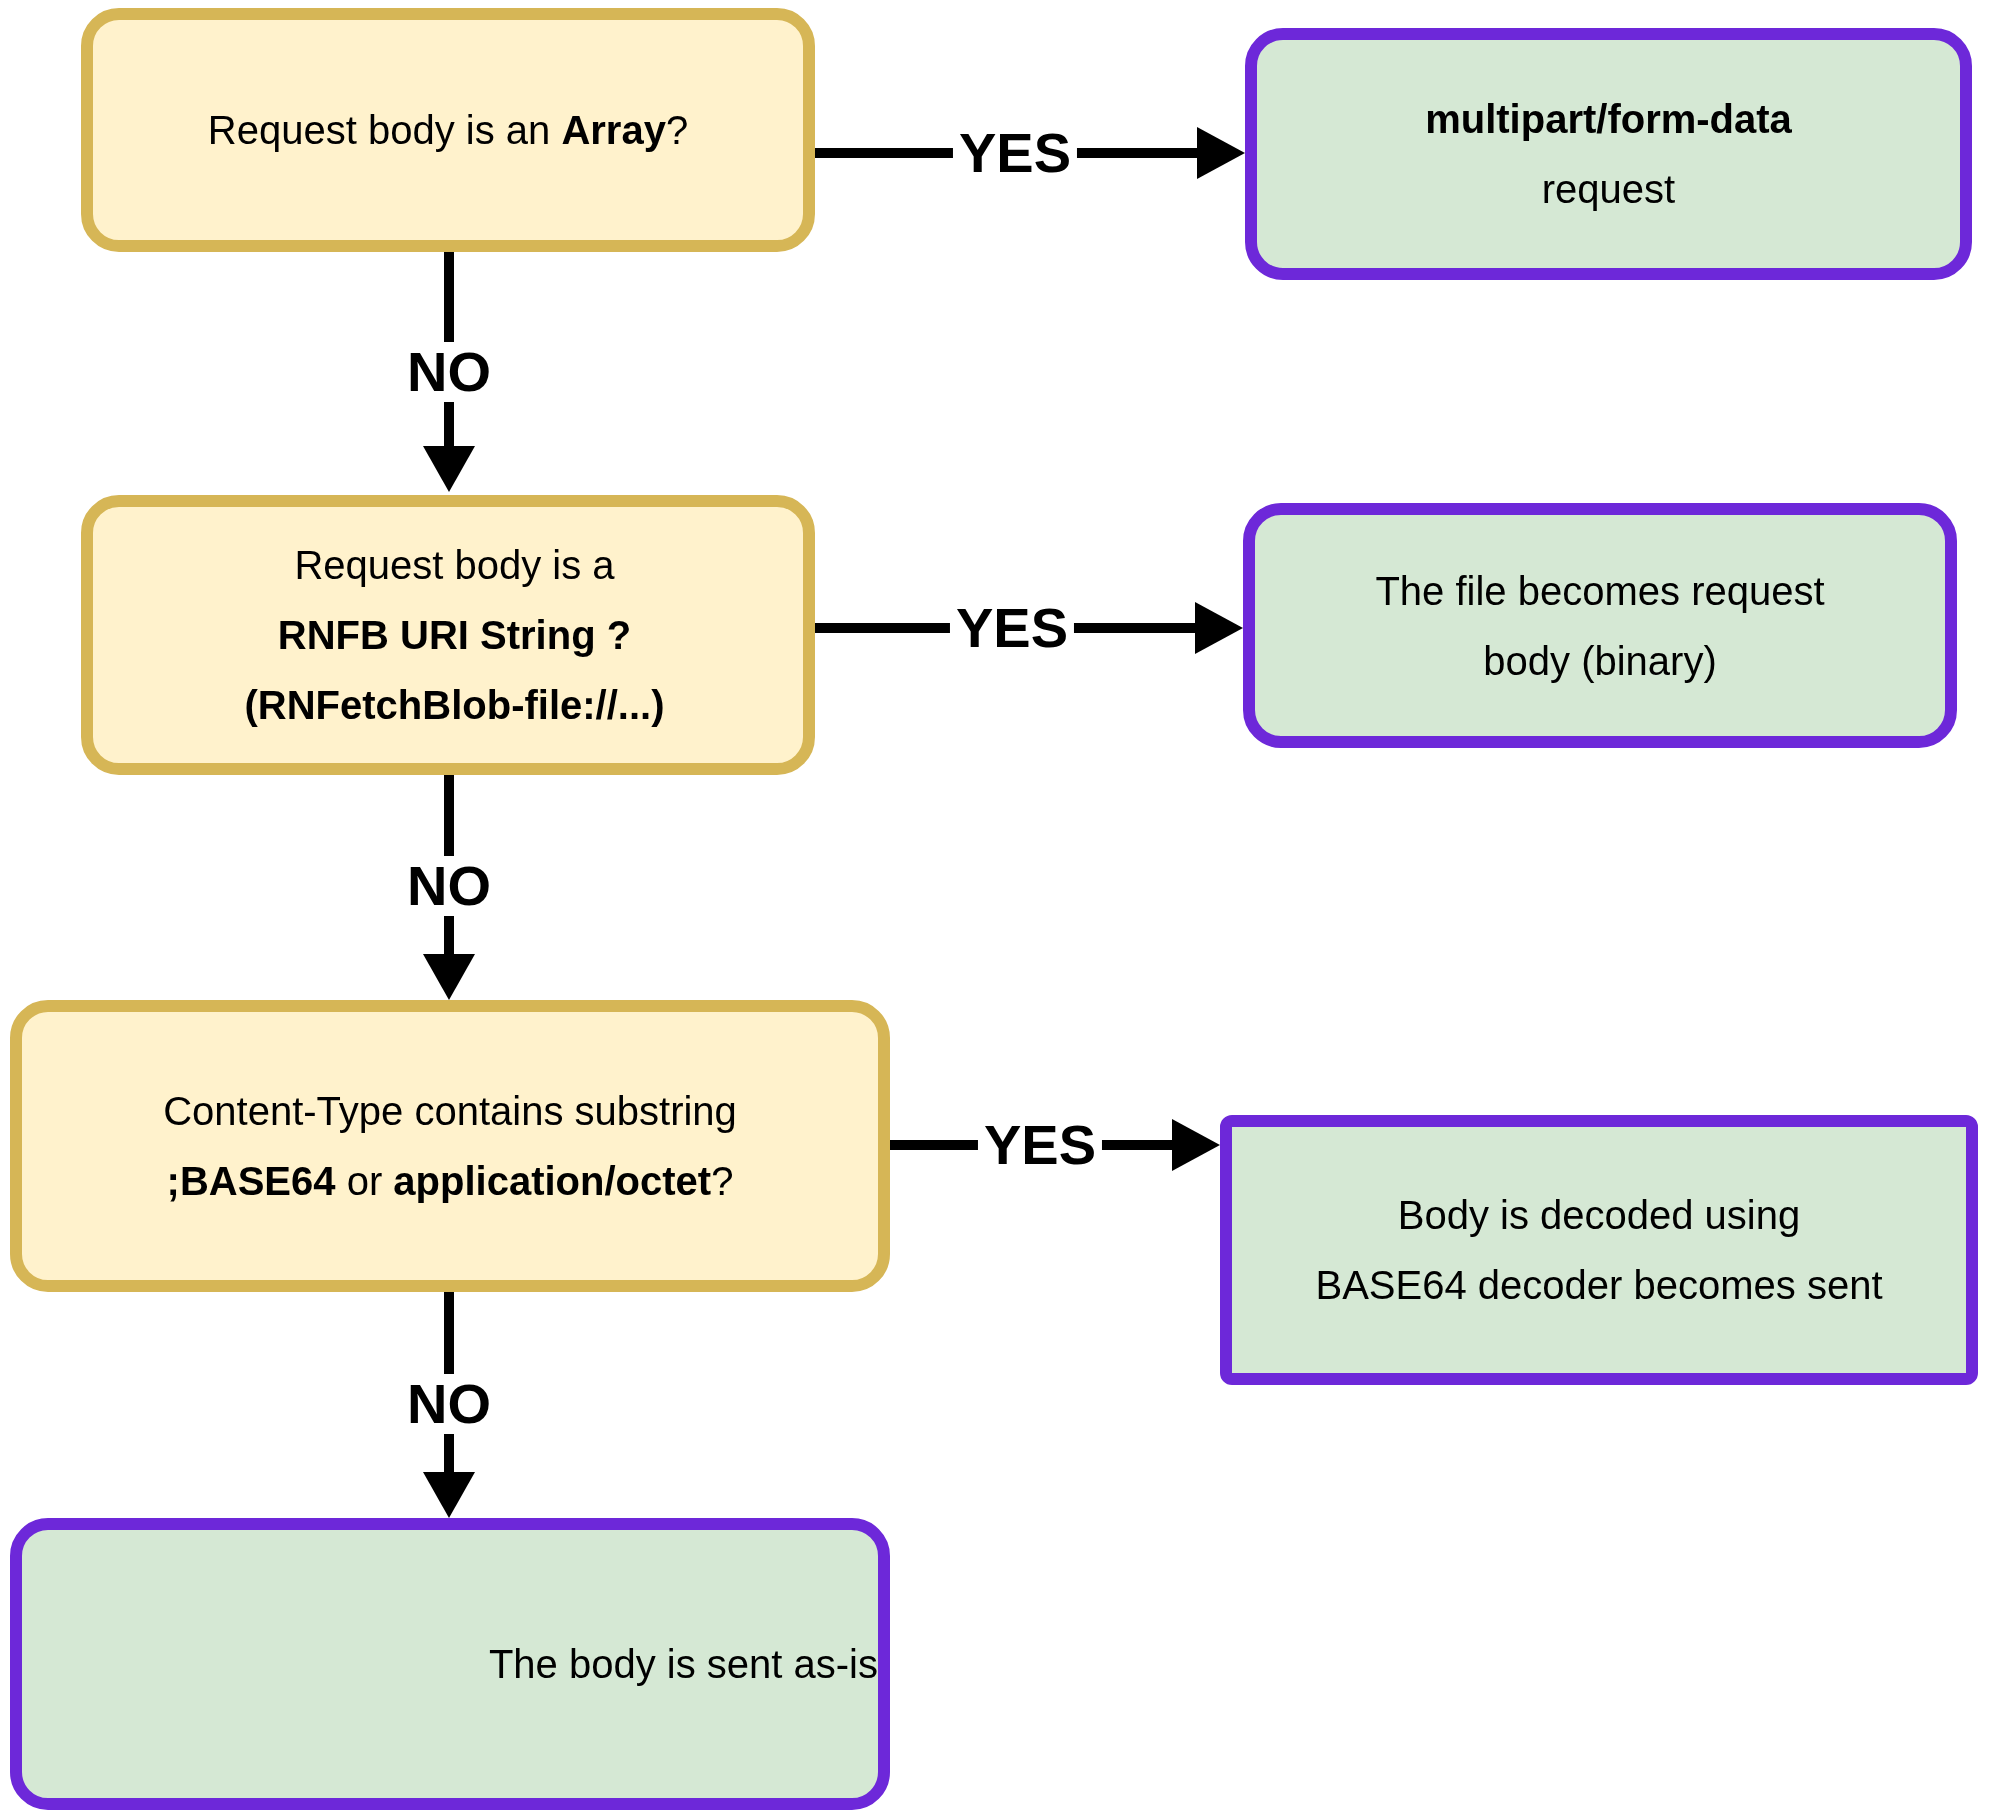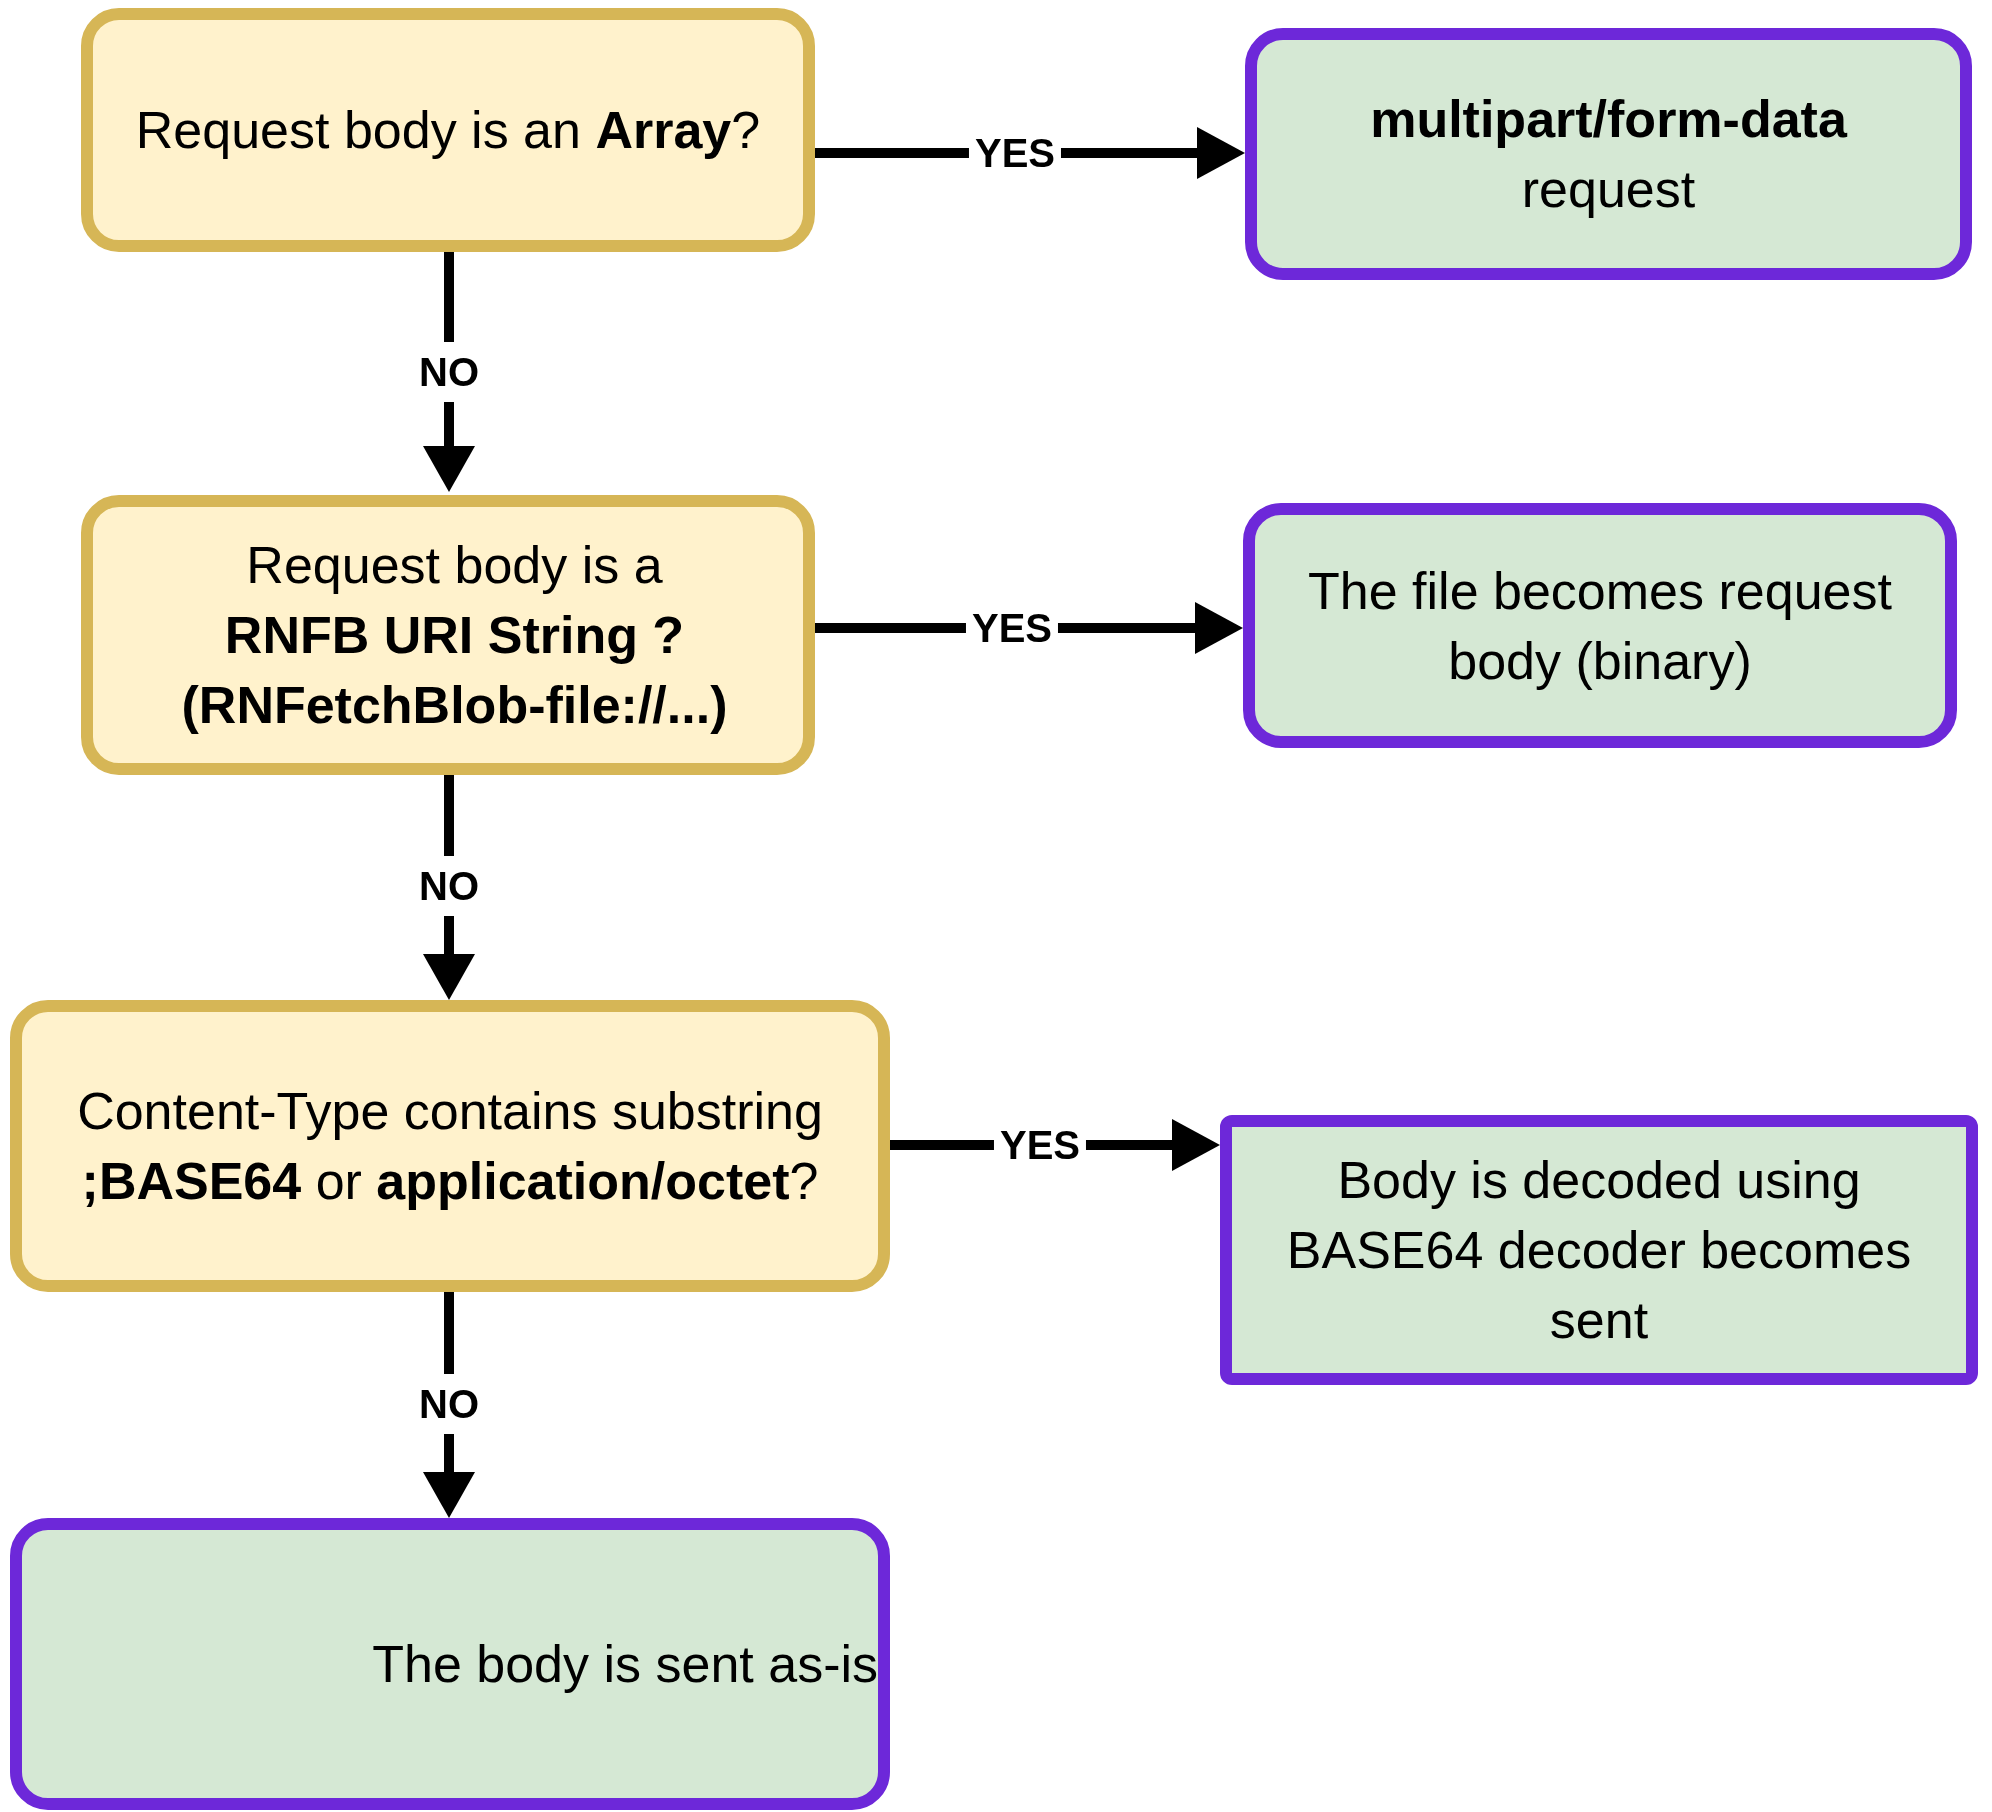--- a/index.html
+++ b/index.html
@@ -12,21 +12,21 @@
     overflow:hidden;
   }
   .node{
     position:absolute;
     box-sizing:border-box;
     border-radius:38px;
     display:flex;
     align-items:center;
     justify-content:center;
     text-align:center;
-    font-size:52px;
+    font-size:40px;
     line-height:70px;
   }
   .q{ background:#FFF2CC; border:12px solid #D6B656; }
   .r{ background:#D5E8D4; border:12px solid #6d28d9; }
   .b{ font-weight:bold; }
 
   
   .n1{left:81px;  top:8px;    width:734px; height:244px;}
   .n2{left:1245px;top:28px;   width:727px; height:252px;}
   .n3{left:81px;  top:495px;  width:734px; height:280px;padding-left:13px;}
@@ -41,21 +41,21 @@
   .head-right{position:absolute;width:0;height:0;
     border-top:26px solid transparent;border-bottom:26px solid transparent;
     border-left:48px solid #000;}
   .head-down{position:absolute;width:0;height:0;
     border-left:26px solid transparent;border-right:26px solid transparent;
     border-top:46px solid #000;}
   .elabel{
     position:absolute;
     transform:translate(-50%,-50%);
     font-weight:bold;
-    font-size:40px;
+    font-size:56px;
     line-height:56px;
     background:#ffffff;
     padding:2px 6px;
     white-space:nowrap;
   }
 
   
   .yes1-line{left:815px;top:148px;width:390px;}
   .yes1-head{left:1197px;top:127px;}
   .yes1-label{left:1015px;top:153px;}

